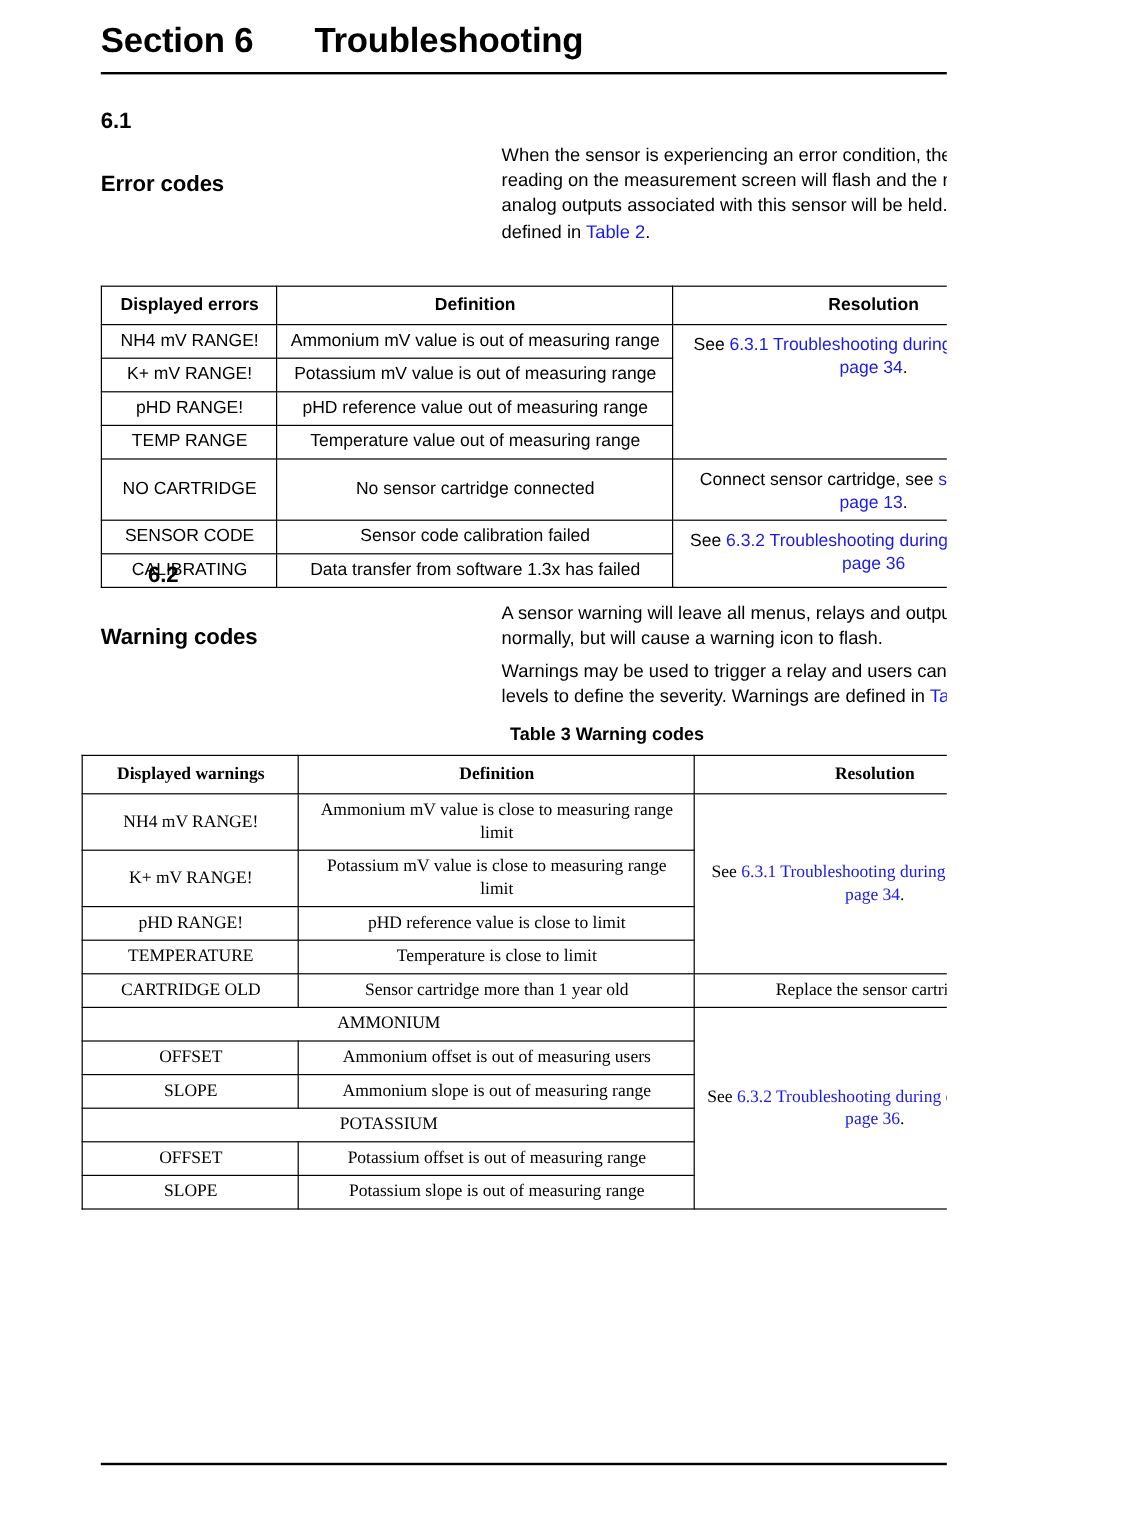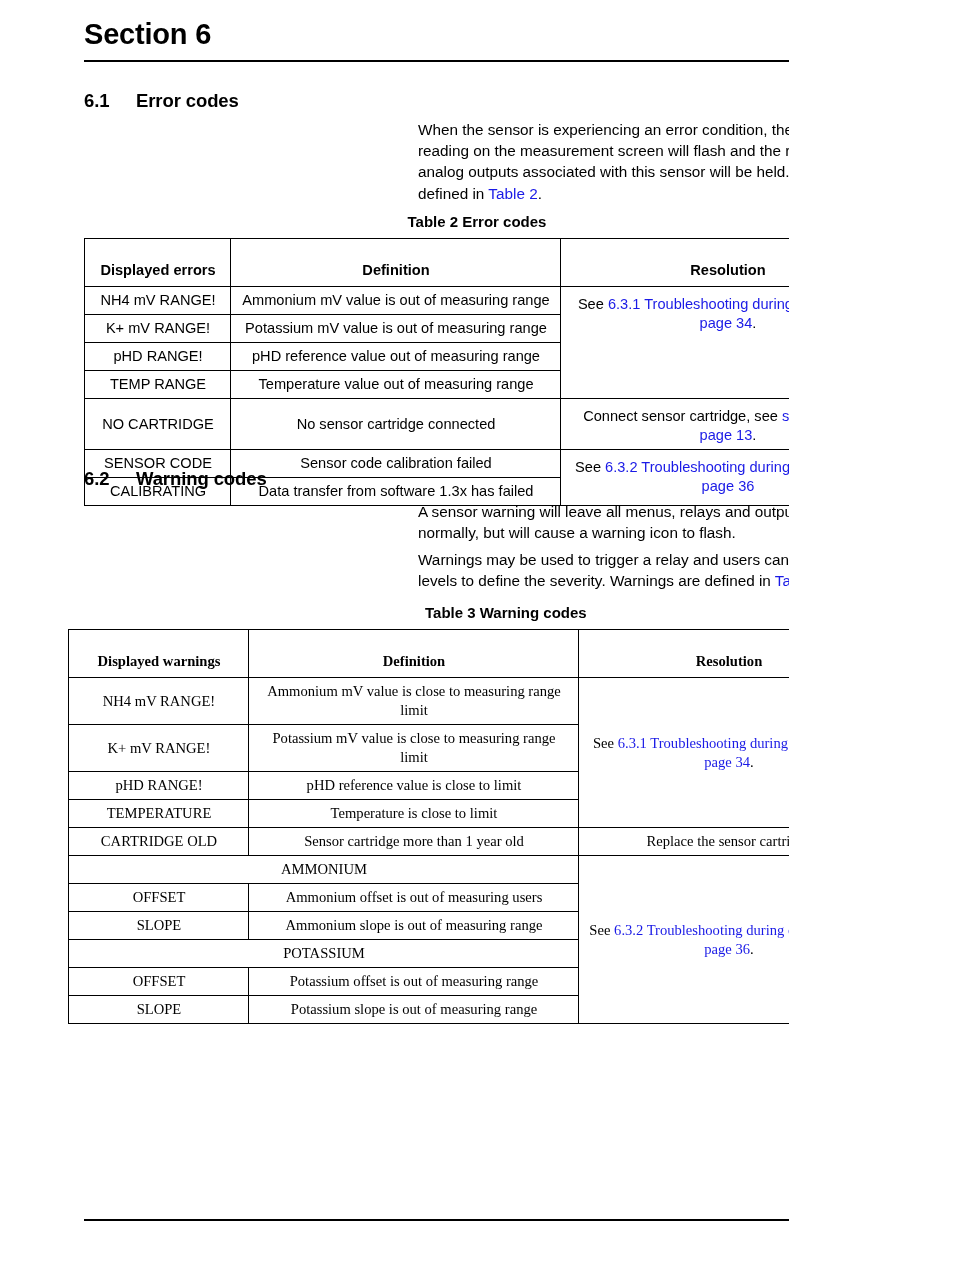--- a/index.html
+++ b/index.html
@@ -48,20 +48,21 @@
   }
 
   
   .sub-head {
     position: absolute;
     display: flex;
     align-items: baseline;
     font-size: 18.5px;
     font-weight: bold;
     letter-spacing: -0.1px;
+    flex-direction: column;
   }
   .sub-head .num {
     width: 52px;
     flex: 0 0 52px;
   }
 
   
   .body-para {
     position: absolute;
     left: 418px;
@@ -99,21 +100,21 @@
     border: 1.3px solid #000;
     padding: 4px 7px 4px 8px;
     vertical-align: middle;
     text-align: center;
     font-weight: normal;
     line-height: 19px;
   }
   table.doc th {
     text-align: center;
     font-weight: bold;
-    padding-top: 22px;
+    padding-top: 6px;
     padding-bottom: 6px;
   }
   table.doc td.res {
     vertical-align: top;
     padding-top: 8px;
   }
   table.doc td.res.mid {
     vertical-align: middle;
     padding-top: 4px;
   }
@@ -140,32 +141,32 @@
   }
 </style>
 </head>
 <body>
 
 <div class="page">
 
   <div class="section-head">
     <div class="line">
       <span class="sec-num">Section 6</span>
+      <span>Troubleshooting</span>
     </div>
     <div class="rule"></div>
   </div>
 
   <div class="sub-head" style="left:84px; top:90px;">
     <span class="num">6.1</span>
     <span>Error codes</span>
   </div>
 
   <div class="body-para" style="top:119px;"><span>When the sensor is experiencing an error condition, the sensor reading on the measurement screen will flash and the relays and analog outputs associated with this sensor will be held. Errors are defined in </span><span class="xref">Table 2</span><span>.</span></div>
 
-  <div class="table-caption" style="top:213px;">Table 2 Error codes</div>
 
   <table class="doc" id="table2">
     <colgroup>
       <col style="width:146px">
       <col style="width:330px">
       <col style="width:334px">
     </colgroup>
     <thead>
       <tr>
         <th>Displayed errors</th>

